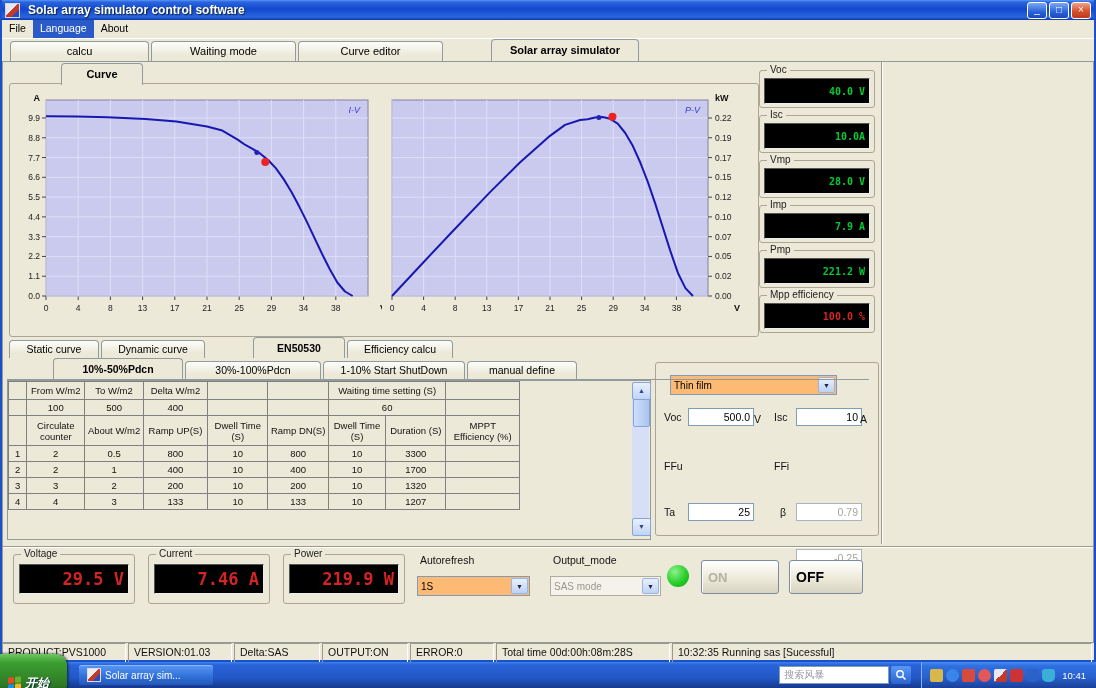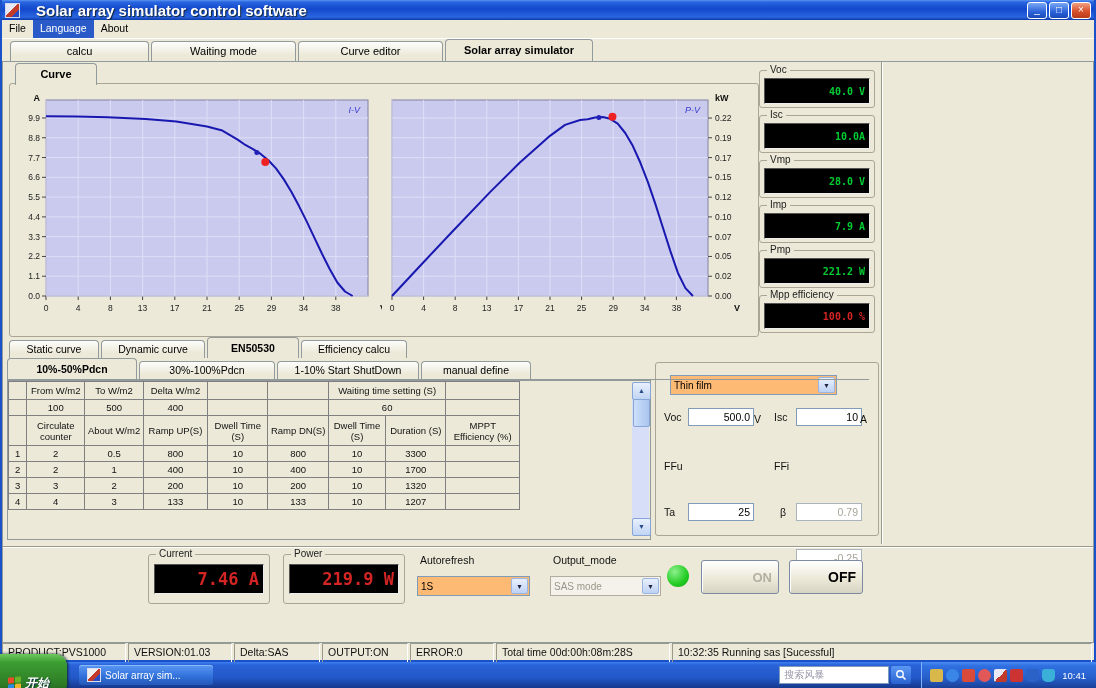--- a/index.html
+++ b/index.html
@@ -3,35 +3,35 @@
 <meta charset="utf-8">
 <style>
   html,body{margin:0;padding:0;}
   body{font-family:"Liberation Sans",sans-serif;}
   .screen{position:relative;width:1096px;height:688px;overflow:hidden;background:#ece9d8;}
   
   .window{position:absolute;left:0;top:0;right:0;bottom:26px;display:flex;flex-direction:column;
           border-left:2px solid #1a50c8;border-right:2px solid #1a50c8;border-bottom:2px solid #1a50c8;background:#ece9d8;}
   .titlebar{height:20px;flex:0 0 20px;display:flex;align-items:center;padding:0 3px;
             background:linear-gradient(180deg,#5a96f2 0%,#2a66e0 10%,#1248cc 45%,#2a66e0 85%,#0c38a8 100%);}
-  .titlebar .title{color:#fff;font-weight:bold;font-size:15px;margin-left:16px;flex:1;white-space:nowrap;
+  .titlebar .title{color:#fff;font-weight:bold;font-size:12px;margin-left:8px;flex:1;white-space:nowrap;
                    text-shadow:1px 1px 1px #123;}
   .appicon{width:13px;height:13px;border:1px solid #cfd8ee;background:linear-gradient(135deg,#e8e8f4 0 45%,#c23a2a 45% 70%,#2a4ac2 70%);}
   .winbtn{width:18px;height:15px;margin-left:2px;border:1px solid #fff;border-radius:3px;color:#fff;
           font-size:10px;line-height:13px;text-align:center;
           background:linear-gradient(180deg,#7aa8f4,#2a62d8 60%,#1c48b8);}
   .winbtn.close{background:linear-gradient(180deg,#f2a284,#d8502c 55%,#b83c1c);}
   .menubar{height:18px;flex:0 0 18px;background:#ece9d8;display:flex;align-items:stretch;border-bottom:1px solid #fff;}
   .menuitem{font-size:10.5px;padding:2px 7px;color:#000;}
   .menuitem.active{background:#2a5ac8;color:#fff;}
   
   .tabstrip{height:22px;flex:0 0 22px;display:flex;align-items:flex-end;padding-left:8px;position:relative;z-index:3;}
   .xp-tab{border:1px solid #919b9c;border-bottom:none;border-radius:4px 4px 0 0;background:linear-gradient(#fdfdfb,#ece9d8 70%);
           font-size:11px;text-align:center;height:19px;line-height:19px;margin-right:2px;color:#000;}
-  .xp-tab.active{font-weight:bold;height:21px;line-height:21px;background:#ece9d8;}
+  .xp-tab.active{font-weight:bold;height:21px;line-height:21px;background:#ece9d8;margin-left:46px;}
   
   .main-panel{position:relative;flex:0 0 580px;height:580px;border:1px solid #919b9c;border-top:1px solid #919b9c;
               background:#ece9d8;margin:0;z-index:2;}
   .groupbox{position:absolute;border:1px solid #aaa594;border-radius:3px;}
   .legend{position:absolute;top:-7px;left:7px;background:#ece9d8;font-size:10px;padding:0 3px;color:#222;white-space:nowrap;}
   .curve-tab{position:absolute;left:12px;top:1px;width:80px;height:21px;z-index:2;}
   .chartbox{left:6px;top:21px;width:748px;height:252px;}
   .chart-svg{position:absolute;top:6px;}
   
   .meas-col{position:absolute;left:756px;top:8px;width:116px;}
@@ -66,21 +66,21 @@
   .combo.disabled{color:#9a968a;background:#f4f2ea;border-color:#b0aca0;}
   .fld-label{position:absolute;font-size:10.5px;color:#111;}
   .fld{position:absolute;height:16px;border:1px solid #7f9db9;background:#fff;font-size:10.5px;text-align:right;
        padding:0 3px;font-family:"Liberation Sans",sans-serif;color:#000;}
   .fld.disabled{color:#a8a498;border-color:#aab4be;margin-top:46px;}
   
   .hline{position:absolute;left:0;top:484px;width:100%;height:0;border-top:1px solid #9a9a8a;border-bottom:1px solid #fff;}
   .out-group{position:absolute;width:120px;height:48px;border:1px solid #aaa594;border-radius:3px;}
   .out-group .led{position:absolute;left:5px;right:5px;top:9px;height:28px;font-size:17px;padding-right:4px;}
   .small-label{position:absolute;font-size:10.5px;color:#111;}
-  .xp-btn{position:absolute;border:1px solid #7c8aa4;border-radius:3px;text-align:right;
+  .xp-btn{position:absolute;border:1px solid #7c8aa4;border-radius:3px;text-align:left;
           background:linear-gradient(#ffffff,#ece9d8 55%,#d8d4c4);box-shadow:inset 1px 1px 0 #fff;}
   .indicator{position:absolute;width:22px;height:22px;border-radius:50%;background:radial-gradient(circle at 35% 30%,#8cf08c,#22cc22 60%,#18a018);}
   
   .statusbar{flex:0 0 20px;height:20px;display:flex;}
   .status-cell{border:1px solid;border-color:#9a9a8a #fff #fff #9a9a8a;font-size:10.5px;color:#111;
                padding:2px 5px;margin-right:2px;white-space:nowrap;overflow:hidden;}
   
   .taskbar{position:absolute;left:0;bottom:0;width:100%;height:26px;
            background:linear-gradient(180deg,#3c80f0 0%,#2a62d8 12%,#2258c8 60%,#16388c 100%);display:flex;align-items:center;}
   .startbtn{height:26px;padding:16px 18px 0 8px;display:flex;align-items:center;gap:4px;border-radius:0 12px 12px 0;
@@ -431,20 +431,24 @@
         <div class="fld-label" style="left:118px;top:97px;">FFi</div>
         <input class="fld disabled" style="left: 140px; top: 94px; width: 58px;" value="0.79">
         <div class="fld-label" style="left:8px;top:143px;">Ta</div>
         <input class="fld" style="left: 32px; top: 140px; width: 58px;" value="25">
         <div class="fld-label" style="left:124px;top:143px;">β</div>
         <input class="fld disabled" style="left: 140px; top: 140px; width: 58px;" value="-0.25">
       </div>
 
       <div class="hline"></div>
 
+      <div class="out-group" style="left:10px;top:492px;">
+        <div class="legend">Voltage</div>
+        <div class="led red">29.5 V</div>
+      </div>
       <div class="out-group" style="left:145px;top:492px;">
         <div class="legend">Current</div>
         <div class="led red">7.46 A</div>
       </div>
       <div class="out-group" style="left:280px;top:492px;">
         <div class="legend">Power</div>
         <div class="led red">219.9 W</div>
       </div>
 
       <div class="small-label" style="left:417px;top:492px;">Autorefresh</div>

